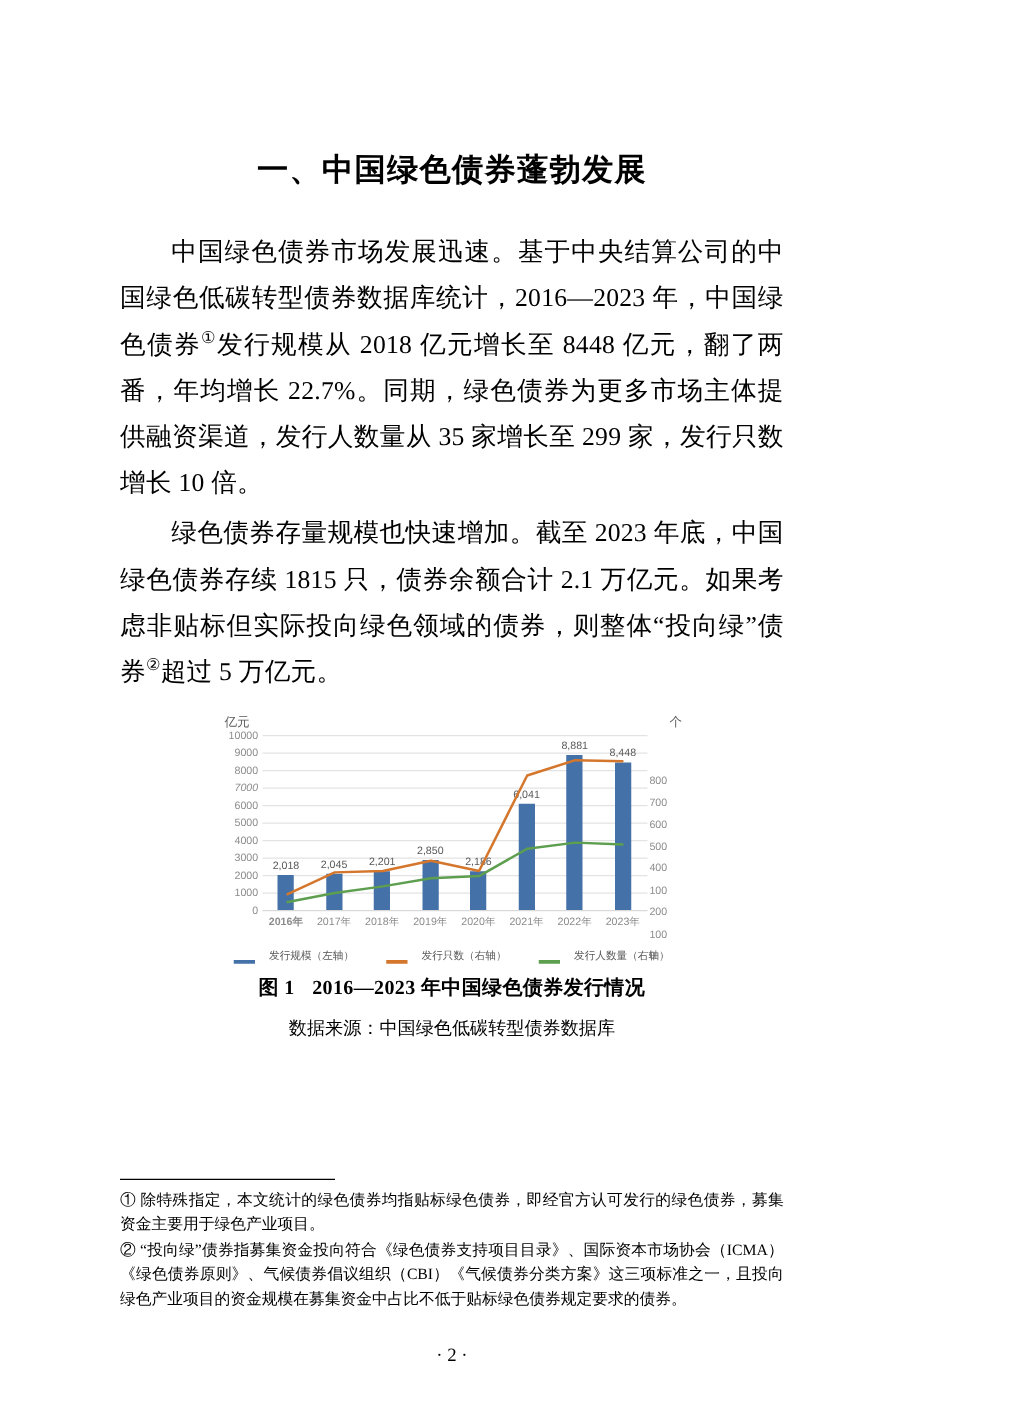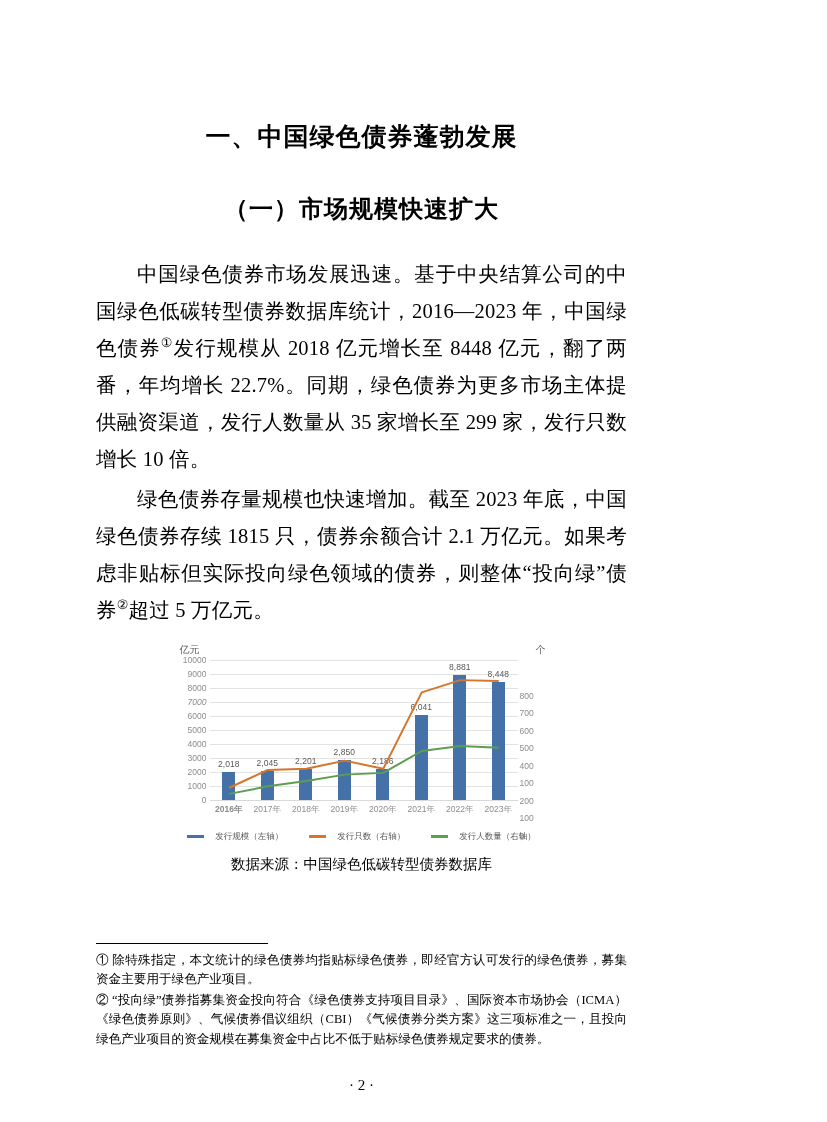--- a/index.html
+++ b/index.html
@@ -138,21 +138,21 @@
     position: absolute;
     left: 0; right: 0;
     bottom: 0px;
     display: flex;
     justify-content: center;
     gap: 26px;
     font-size: 8.5px;
     color: #595959;
     font-family: "Liberation Sans", "DejaVu Sans", sans-serif;
   }
-  .legend-item { display: flex; align-items: center; gap: 11px; }
+  .legend-item { display: flex; align-items: flex-end; gap: 11px; }
   .legend-swatch { display: inline-block; width: 17px; height: 3px; }
 
   .fig-caption {
     margin-top: 9px;
     font-size: 16px;
     font-weight: bold;
     text-align: center;
     letter-spacing: 0.3px;
   }
   .fig-caption .num { margin-right: 14px; }
@@ -189,21 +189,20 @@
     text-align: center;
     font-size: 15px;
   }
 </style>
 </head>
 <body>
 
 <div class="page">
 
   <h1 class="h1">一、中国绿色债券蓬勃发展</h1>
-  <h2 class="h2">（一）市场规模快速扩大</h2>
 
   <p class="para first"><span>中国绿色债券市场发展迅速。基于中央结算公司的中国绿色低碳转型债券数据库统计，2016—2023 年，中国绿色债券</span><sup class="fn">①</sup><span>发行规模从 2018 亿元增长至 8448 亿元，翻了两番，年均增长 22.7%。同期，绿色债券为更多市场主体提供融资渠道，发行人数量从 35 家增长至 299 家，发行只数增长 10 倍。</span></p>
 
   <p class="para second"><span>绿色债券存量规模也快速增加。截至 2023 年底，中国绿色债券存续 1815 只，债券余额合计 2.1 万亿元。如果考虑非贴标但实际投向绿色领域的债券，则整体“投向绿”债券</span><sup class="fn">②</sup><span>超过 5 万亿元。</span></p>
 
   <div class="figure-wrap">
     <div class="chart" id="chart">
       <div class="axis-unit left">亿元</div>
       <div class="axis-unit right">个</div>
       <div class="plot" id="plot">
@@ -275,20 +274,23 @@
             <span class="legend-swatch" style="background: rgb(212, 118, 44);"></span>
             <span>发行只数（右轴）</span>
           </div>
           <div class="legend-item">
             <span class="legend-swatch" style="background: rgb(93, 158, 79);"></span>
             <span>发行人数量（右轴）</span>
           </div>
         </div>
     </div>
 
+    <div class="fig-caption">
+      <span class="num">图 1</span><span>2016—2023 年中国绿色债券发行情况</span>
+    </div>
     <div class="fig-source">数据来源：中国绿色低碳转型债券数据库</div>
   </div>
 
   <div class="footnotes">
     <div class="fn-rule"></div>
     <p class="fn-item">① 除特殊指定，本文统计的绿色债券均指贴标绿色债券，即经官方认可发行的绿色债券，募集资金主要用于绿色产业项目。</p>
     <p class="fn-item">② “投向绿”债券指募集资金投向符合《绿色债券支持项目目录》、国际资本市场协会（ICMA）《绿色债券原则》、气候债券倡议组织（CBI）《气候债券分类方案》这三项标准之一，且投向绿色产业项目的资金规模在募集资金中占比不低于贴标绿色债券规定要求的债券。</p>
   </div>
 
   <div class="page-number">· 2 ·</div>

